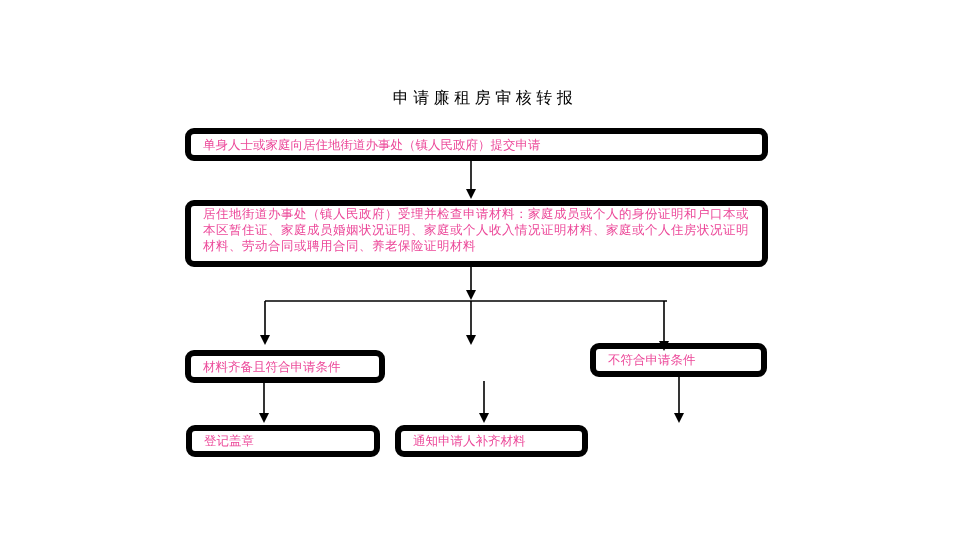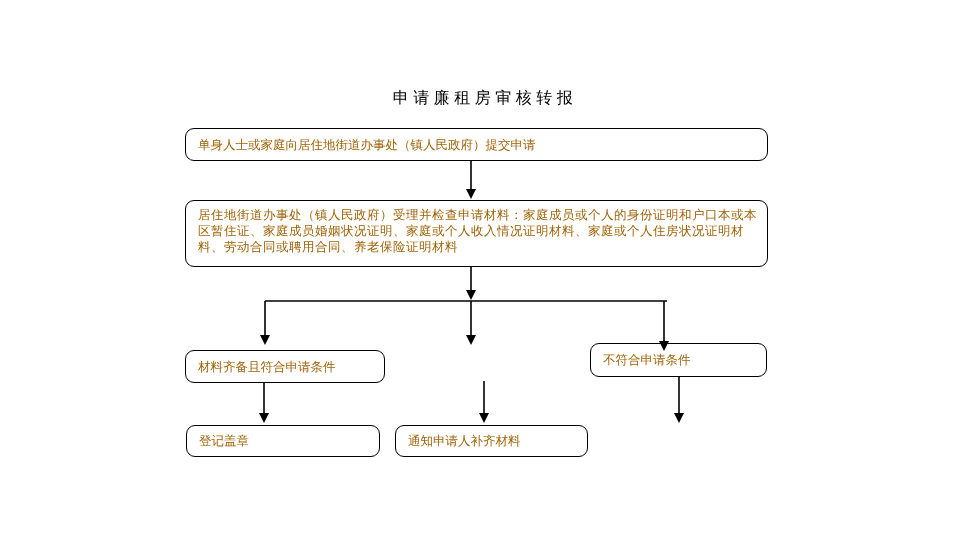--- a/index.html
+++ b/index.html
@@ -18,34 +18,33 @@
     top: 88px;
     width: 100%;
     text-align: center;
     font-size: 16px;
     letter-spacing: 4.5px;
     color: #000;
     white-space: nowrap;
   }
   .node {
     position: absolute;
-    border: 1px solid #000000;
+    border: 6px solid #000000;
     border-radius: 9px;
     background: #ffffff;
     font-size: 12.5px;
     line-height: 16px;
-    color: #a16207;
+    color: #ec4899;
     padding: 0 10px 0 12px;
   }
   .node.single {
     display: flex;
     align-items: center;
   }
   .node.multi {
-    padding-top: 6px;
     letter-spacing: 0.5px;
   }
   
   #node-submit     { left: 185px; top: 128px; width: 583px; height: 33px; }
   #node-review     { left: 185px; top: 200px; width: 583px; height: 67px; }
   #node-complete   { left: 185px; top: 350px; width: 200px; height: 33px; }
   #node-incomplete { left: 395px; top: 348px; width: 191px; height: 33px; }
   #node-ineligible { left: 590px; top: 343px; width: 177px; height: 34px; }
   #node-register   { left: 186px; top: 425px; width: 194px; height: 32px; }
   #node-notify     { left: 395px; top: 425px; width: 193px; height: 32px; }

